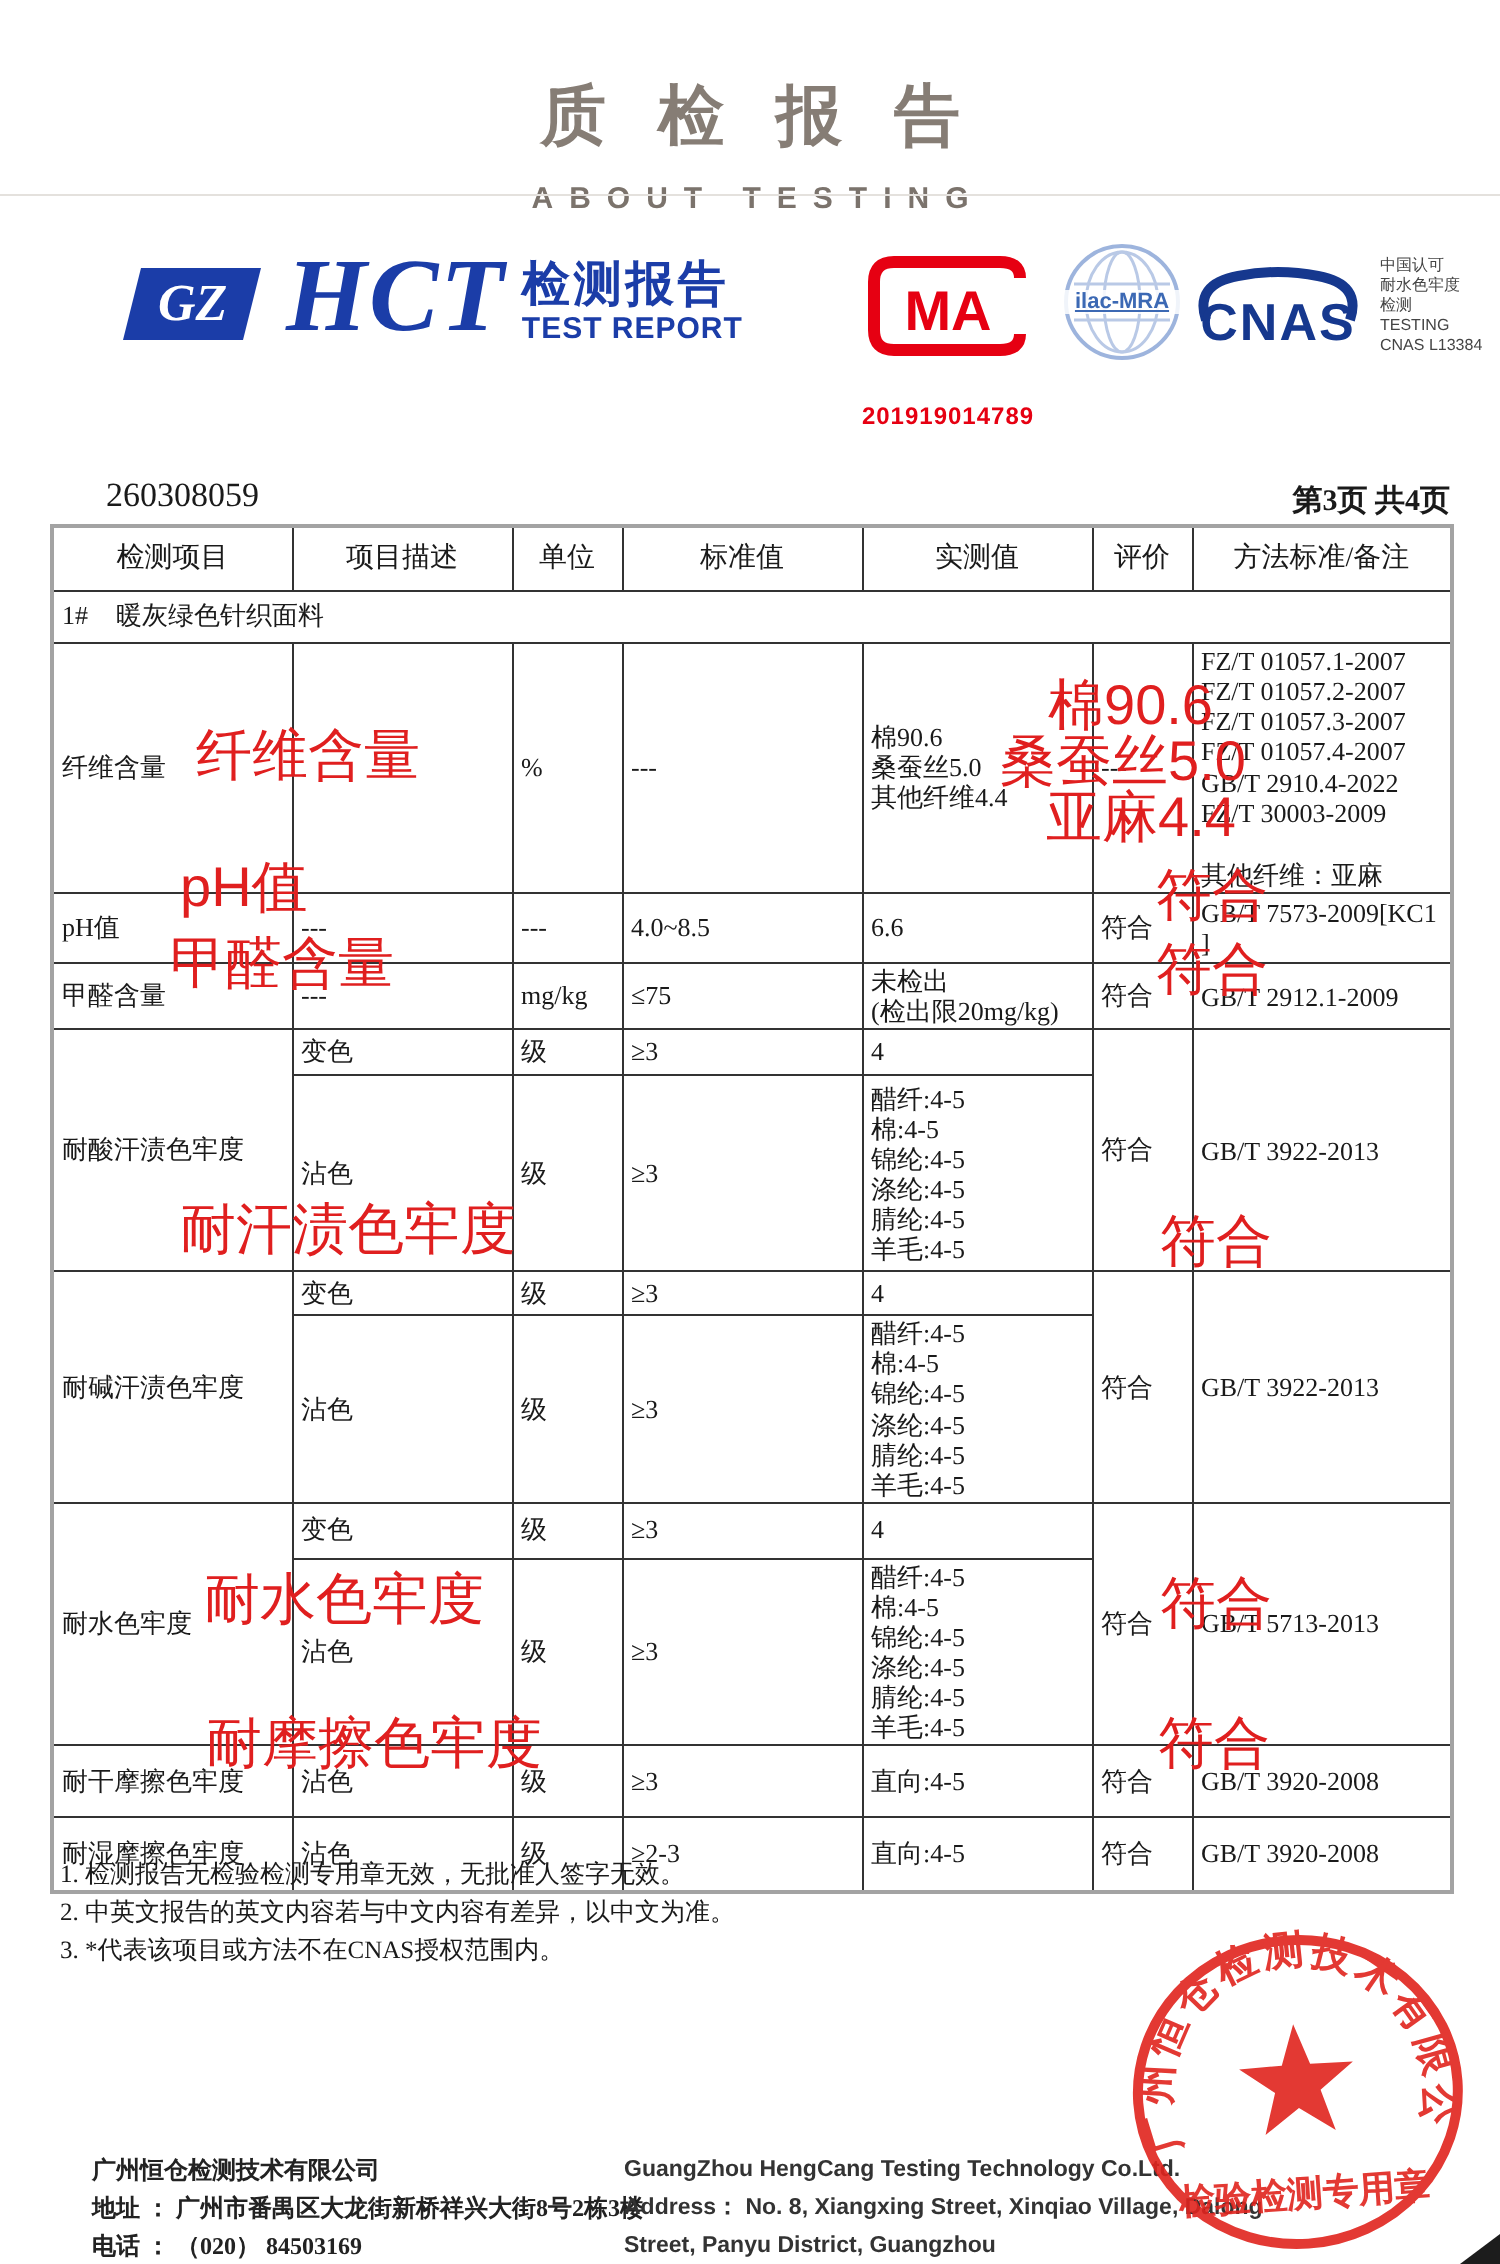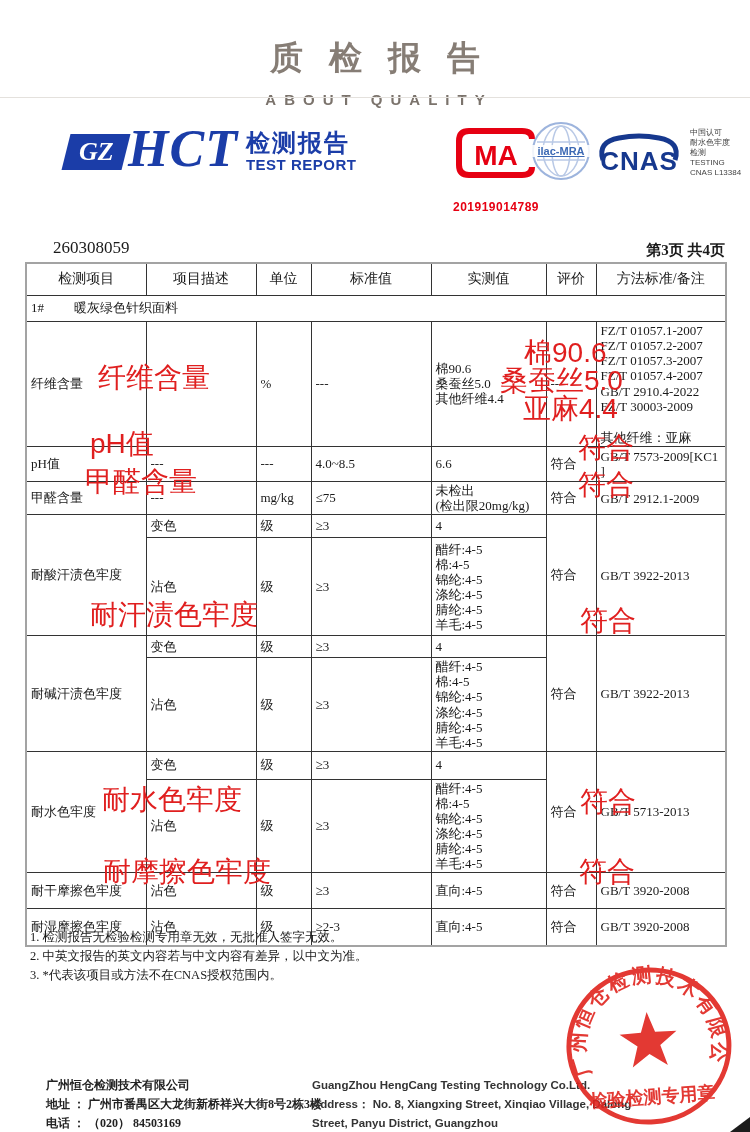--- a/index.html
+++ b/index.html
@@ -13,30 +13,30 @@
   .banner-sub { margin-top: 10px; font-family: "Liberation Sans", sans-serif; font-weight: bold;
                 font-size: 15px; color: #7b736c; letter-spacing: 8px; padding-left: 8px; }
   .page-edge { position: absolute; top: 97px; left: 0; width: 750px; height: 1px; background: #e4e1dd; }
 
   
   .logo { position: absolute; left: 66px; top: 120px; display: flex; align-items: flex-start; }
   .gz-badge { margin-top: 14px; width: 60px; height: 36px; background: #1b3da8; transform: skewX(-14deg);
               display: flex; align-items: center; justify-content: center; }
   .gz-badge span { transform: skewX(14deg); color: #fff; font-style: italic; font-weight: bold;
                    font-size: 26px; font-family: "Liberation Serif", serif; }
-  .hct { margin-left: 2px; color: #1b3da8; font-style: italic; font-weight: bold; font-size: 52px;
+  .hct { margin-left: 17px; color: #1b3da8; font-style: italic; font-weight: bold; font-size: 52px;
          line-height: 58px; font-family: "Liberation Serif", serif; letter-spacing: 1px; }
   .logo-right { margin-left: 8px; margin-top: 10px; color: #1b3da8; }
   .logo-cn { font-weight: bold; font-size: 24px; letter-spacing: 2px; line-height: 26px;
              font-family: "Liberation Sans", sans-serif; }
   .logo-en { font-weight: bold; font-size: 15px; letter-spacing: 0.5px;
              font-family: "Liberation Sans", sans-serif; text-align: center; }
 
   
-  .cma { position: absolute; left: 450px; top: 126px; width: 92px; text-align: center; }
+  .cma { position: absolute; left: 428px; top: 126px; width: 92px; text-align: center; }
   .cma-number { margin-top: 16px; color: #e60012; font-size: 12px; letter-spacing: 0.5px;
                 font-family: "Liberation Sans", sans-serif; font-weight: bold; }
   .ilac { position: absolute; left: 532px; top: 122px; width: 58px; height: 58px; border-radius: 50%;
           border: 2px solid #9db4dd; position: absolute; }
   .ilac svg { position: absolute; left: 0; top: 0; }
   .ilac-label { position: absolute; left: -4px; top: 21px; width: 62px; text-align: center;
                 background: rgba(255,255,255,0.85); color: #3c69b4; font-weight: bold; font-size: 11px;
                 font-family: "Liberation Sans", sans-serif; text-decoration: underline; }
   .cnas { position: absolute; left: 595px; top: 130px; width: 88px; height: 46px; }
   .cnas-side { position: absolute; left: 690px; top: 128px; color: #444; font-size: 8px;
@@ -47,21 +47,21 @@
   .page-indicator { position: absolute; right: 25px; top: 241px; font-size: 15px; font-weight: bold; }
 
   
   table.report { position: absolute; left: 25px; top: 262px; width: 700px; border-collapse: collapse;
                  table-layout: fixed; border: 2px solid #a3a3a3; }
   table.report td, table.report th { border: 1px solid #333; padding: 1px 4px; font-size: 13px;
                  font-weight: normal; vertical-align: middle; text-align: left;
                  white-space: pre-line; overflow: hidden; }
   table.report th { text-align: center; font-size: 14px; }
   .sample-row td { font-weight: bold; font-size: 14px; padding-left: 20px; }
-  .sample-name { margin-left: 30px; text-align: center; }
+  .sample-name { margin-left: 14px; text-align: center; }
   .ml { line-height: 1.16; font-size: 12.5px; }
   .method-cell { font-size: 12.5px; line-height: 1.18; }
 
   
   .notes { position: absolute; left: 30px; top: 928px; font-size: 12.5px; line-height: 1.5; }
 
   
   .red-note { position: absolute; color: #e01f1f; font-family: "Liberation Sans", sans-serif;
               font-size: 28px; line-height: 1; white-space: nowrap; z-index: 6; }
 
@@ -76,21 +76,21 @@
                line-height: 1.65; color: #333; font-family: "Liberation Sans", sans-serif; width: 330px; }
 
   .corner-fold { position: absolute; right: 0; bottom: 0; width: 0; height: 0;
                  border-left: 20px solid transparent; border-bottom: 15px solid #1c1c1c; }
 </style>
 </head>
 <body>
 
 <div class="banner">
   <div class="banner-title">质检报告</div>
-  <div class="banner-sub">ABOUT QUALITY</div>
+  <div class="banner-sub">ABOUT TESTING</div>
 </div>
 <div class="page-edge"></div>
 
 <div class="logo">
   <div class="gz-badge">
     <span>GZ</span>
   </div>
   <div class="hct">HCT</div>
   <div class="logo-right">
     <div class="logo-cn">检测报告</div>

